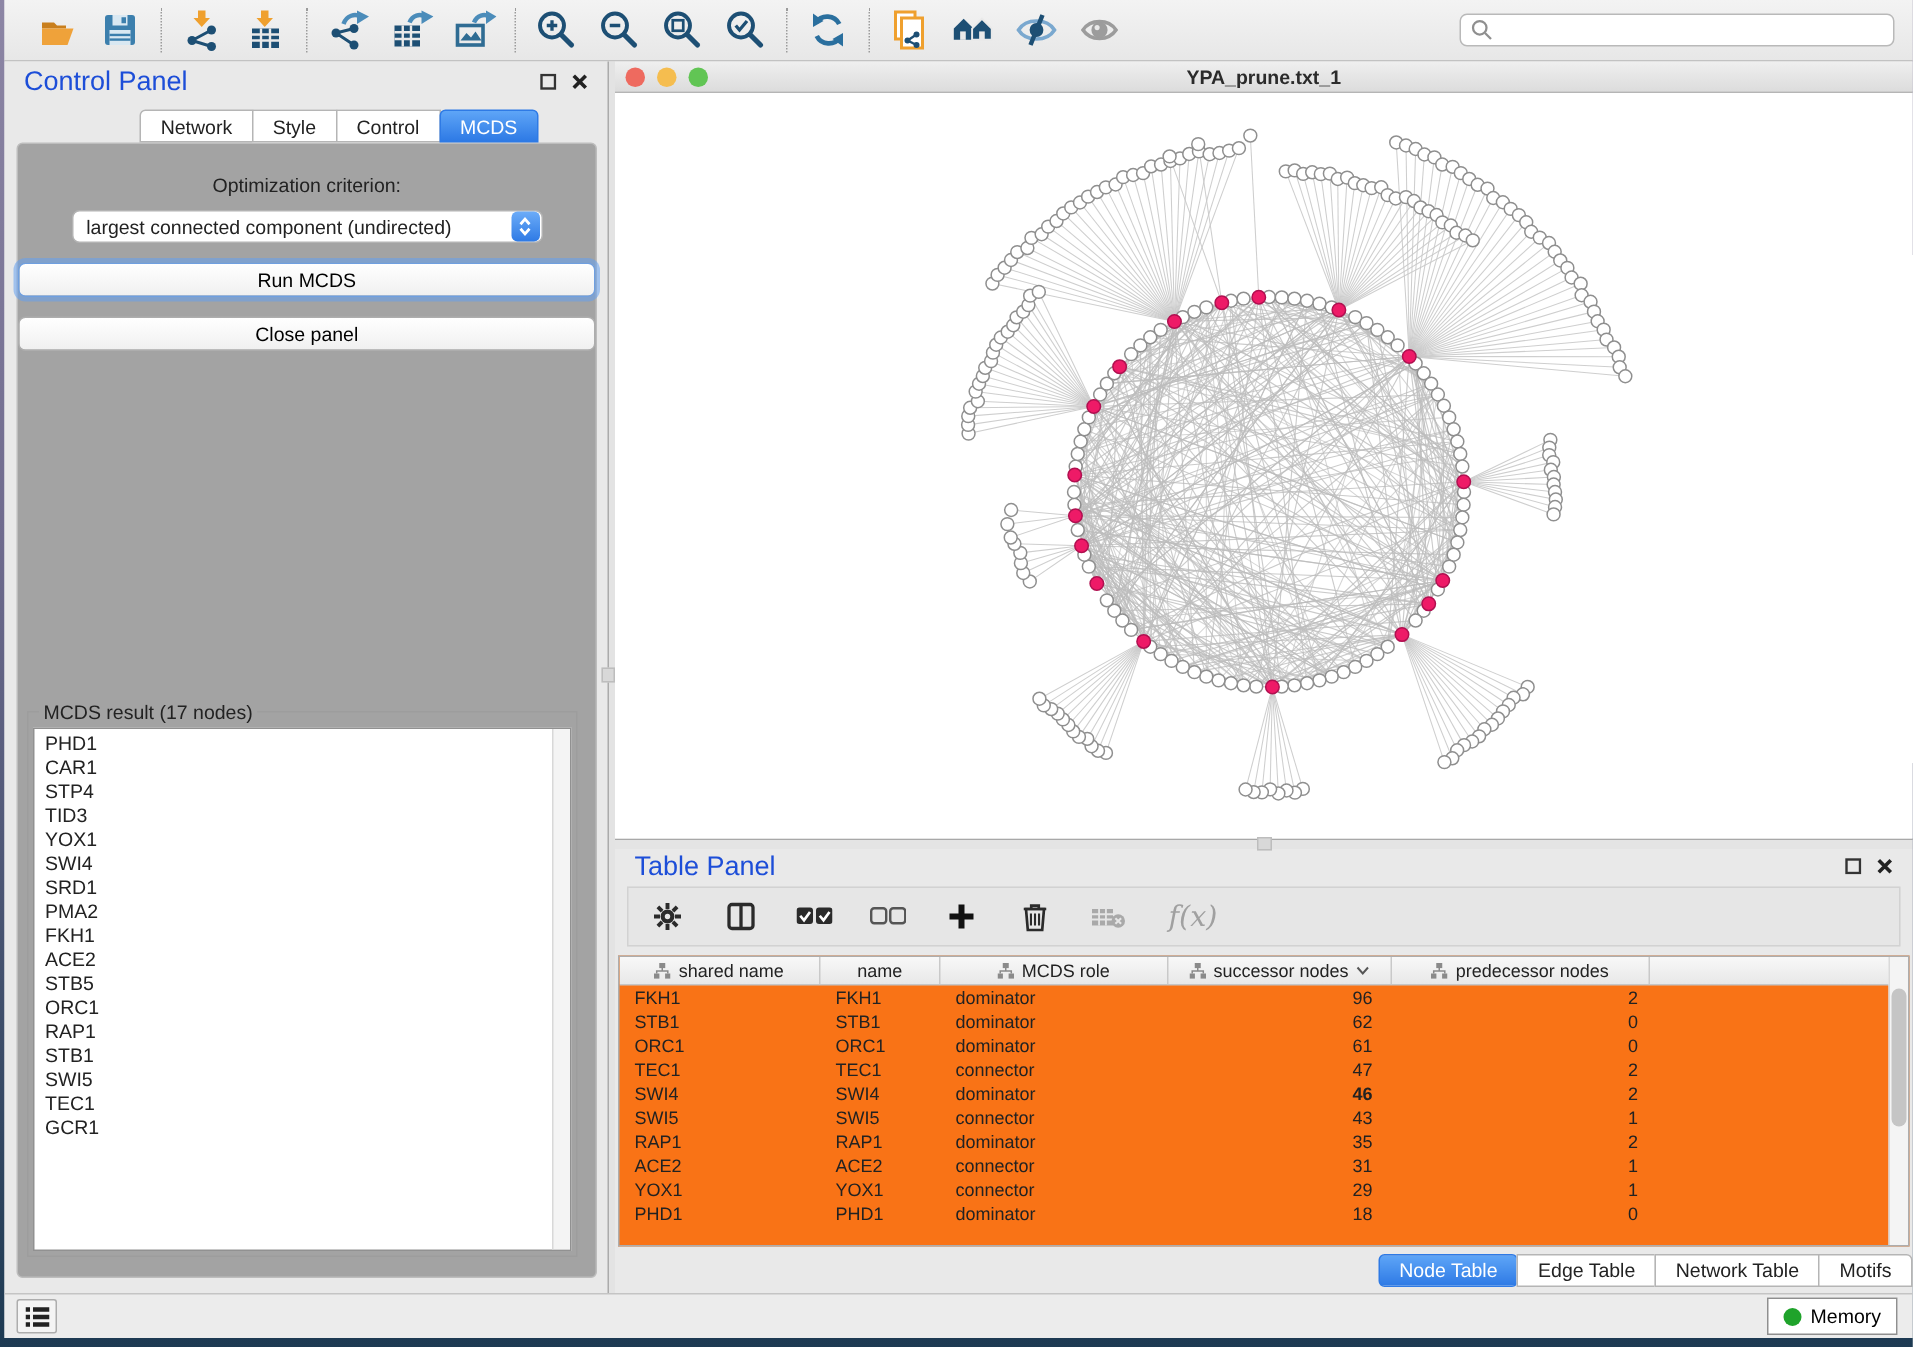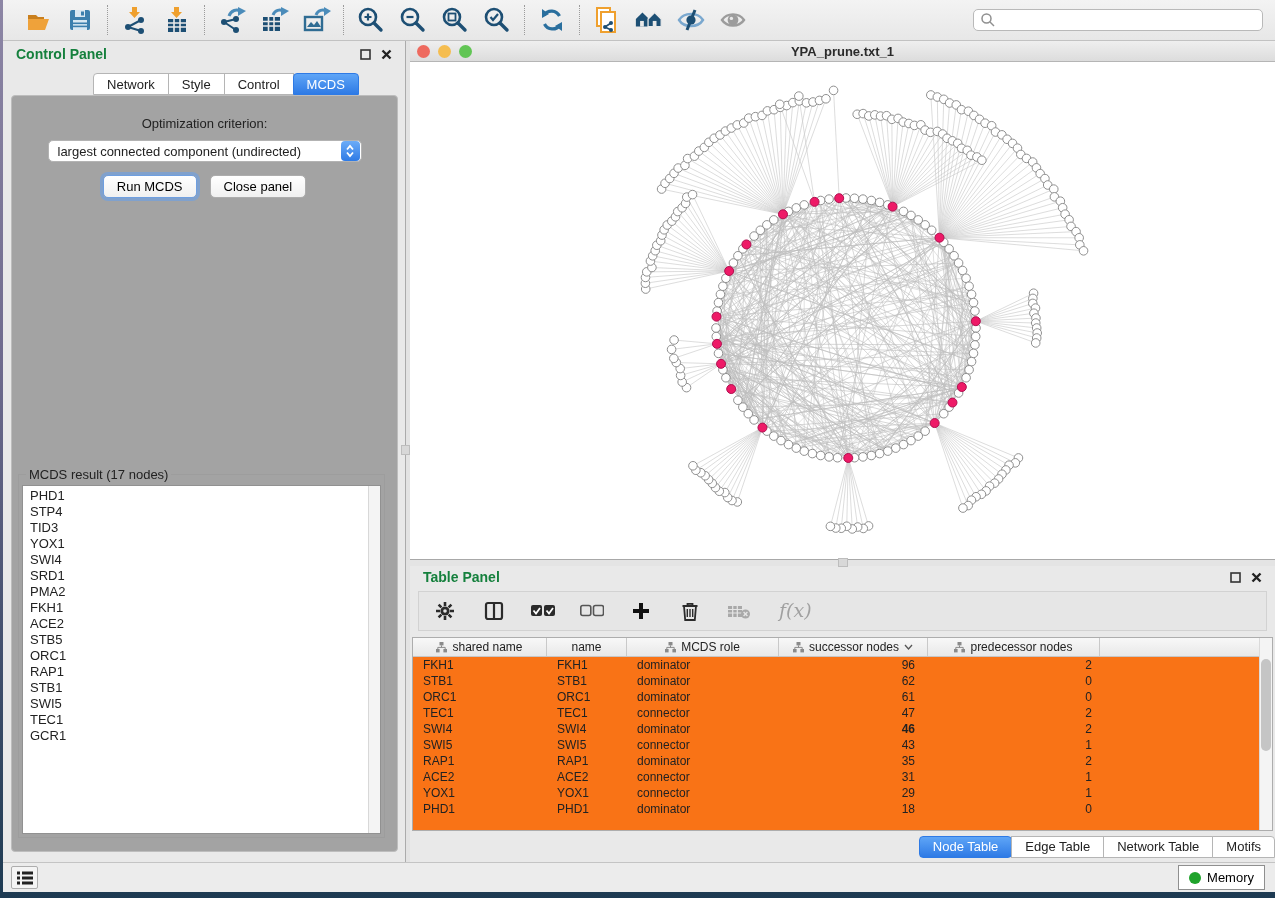--- a/index.html
+++ b/index.html
@@ -25,38 +25,38 @@
   
   .main { flex:1; display:flex; min-height:0; }
   .left-col { width:402px; flex:0 0 402px; background:#e9e9e9; position:relative; }
   .vsplit { width:5px; flex:0 0 5px; background:#e3e3e3; border-left:1px solid #ababab; position:relative; cursor:col-resize; }
   .vsplit .grip { position:absolute; left:-5px; top:404px; width:9px; height:10px;
     background:#d8d8d8; border:1px solid #bdbdbd; }
   .right-col { flex:1; display:flex; flex-direction:column; min-width:0; }
 
   
   .panel-title-row { height:26px; display:flex; align-items:center; padding:0 13px; }
-  .panel-title-row .t { font-size:14px; color:#15803d;font-weight:bold; }
+  .panel-title-row .t { font-size:18px; color:#1d4ed8; }
   .win-icons { margin-left:auto; display:flex; gap:10px; align-items:center; }
   .cp-tabs { position:relative; z-index:2; display:flex; justify-content:center; margin-top:6px;margin-left:44px; }
   .tab { height:22px; padding:0 13px; background:#fff; border:1px solid #b5b5b5;
     margin-left:-1px; display:flex; align-items:center; font-size:13px; cursor:pointer; }
   .tab:first-child { border-radius:4px 0 0 0; margin-left:0; }
   .tab:last-child { border-radius:0 4px 0 0; }
   .tab.active { background:linear-gradient(#5ea5f7,#2e7ae5); color:#fff; border-color:#2e7ae5; border-radius:4px 4px 0 0; }
   .cp-body { position:absolute; left:8px; right:7px; top:54px; bottom:10px;
     border:1px solid #bdbdbd; border-radius:4px; background:#a3a3a3; }
   .opt-label { margin-top:20px; text-align:center; font-size:13px; }
   .select-ctl { margin:9px auto 0; width:314px; height:22px; background:#fff;
     border:1px solid #b3b3b3; border-radius:5px; display:flex; align-items:center; cursor:pointer; }
   .select-ctl .val { flex:1; padding-left:9px; font-size:13px; white-space:nowrap; }
   .select-ctl .spin { width:19px; height:20px; border-radius:4px;
     background:linear-gradient(#6cacf8,#2e7ae5); margin-right:1px; display:flex;
     align-items:center; justify-content:center; }
-  .btn-row { margin-top:13px; display:flex; justify-content:center; gap:13px; }
+  .btn-row { margin-top:13px; display:flex; justify-content:flex-start; gap:13px;flex-direction:column; }
   .btn { height:23px; padding:0 13px; background:linear-gradient(#ffffff,#f0f0f0);
     border:1px solid #adadad; border-radius:5px; font-size:13px; cursor:pointer; }
   .btn.focused { box-shadow:0 0 0 3px rgba(100,160,240,.55); border-color:#6f9fe0; }
   fieldset.result { position:absolute; left:6px; right:12px; top:371px; bottom:13px;
     border:1px solid #9d9d9d; padding:3px; }
   fieldset.result legend { font-size:13px; padding:0 3px; margin-left:4px; }
   .result-box { position:relative; width:100%; height:100%; background:#fff; border:1px solid #919191; overflow:hidden; }
   .result-list { padding:2px 0 0 7px; font-size:13px; line-height:16px; }
   .list-scroll { position:absolute; right:0; top:0; bottom:0; width:12px; background:#f4f4f4; border-left:1px solid #d8d8d8; }
 
@@ -292,20 +292,21 @@
         </div>
         <div class="btn-row">
           <button class="btn focused">Run MCDS</button>
           <button class="btn">Close panel</button>
         </div>
         <fieldset class="result">
           <legend>MCDS result (17 nodes)</legend>
           <div class="result-box">
             <div class="result-list" id="result-list">
                 <div>PHD1</div>
+                <div>CAR1</div>
                 <div>STP4</div>
                 <div>TID3</div>
                 <div>YOX1</div>
                 <div>SWI4</div>
                 <div>SRD1</div>
                 <div>PMA2</div>
                 <div>FKH1</div>
                 <div>ACE2</div>
                 <div>STB5</div>
                 <div>ORC1</div>

